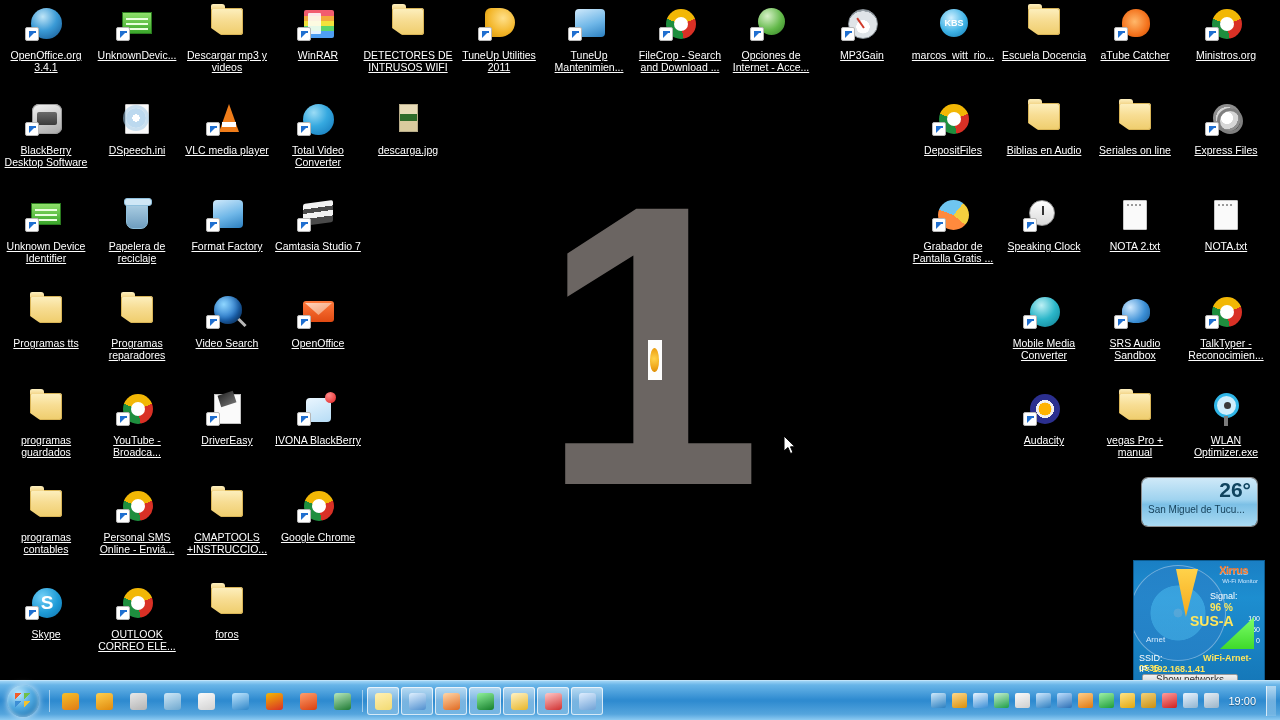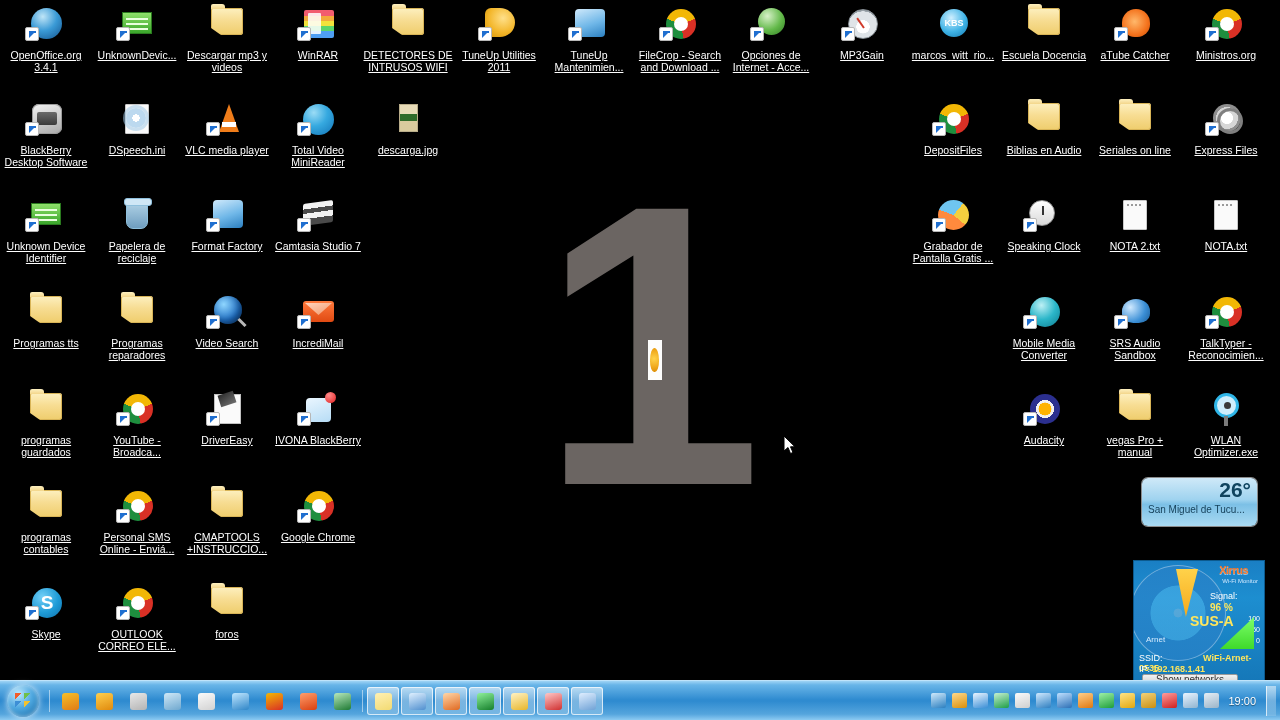--- a/index.html
+++ b/index.html
@@ -544,21 +544,21 @@
           <div class="cone"></div>
           <div class="shortcut"></div>
         </div>
         <div class="label">VLC media player</div>
       </div>
       <div class="icon" style="left: 272px; top: 100px;">
         <div class="glyph">
           <div class="orb"></div>
           <div class="shortcut"></div>
         </div>
-        <div class="label">Total Video MiniReader</div>
+        <div class="label">Total Video Converter</div>
       </div>
       <div class="icon" style="left: 362px; top: 100px;">
         <div class="glyph">
           <div class="thumb"></div>
         </div>
         <div class="label">descarga.jpg</div>
       </div>
       <div class="icon" style="left: 907px; top: 100px;">
         <div class="glyph">
           <div class="chrome">
@@ -662,21 +662,21 @@
           <div class="globehandle"></div>
           <div class="shortcut"></div>
         </div>
         <div class="label">Video Search</div>
       </div>
       <div class="icon" style="left: 272px; top: 293px;">
         <div class="glyph">
           <div class="env"></div>
           <div class="shortcut"></div>
         </div>
-        <div class="label">IncrediMail</div>
+        <div class="label">OpenOffice</div>
       </div>
       <div class="icon" style="left: 998px; top: 293px;">
         <div class="glyph">
           <div class="mmc"></div>
           <div class="shortcut"></div>
         </div>
         <div class="label">Mobile Media Converter</div>
       </div>
       <div class="icon" style="left: 1089px; top: 293px;">
         <div class="glyph">

